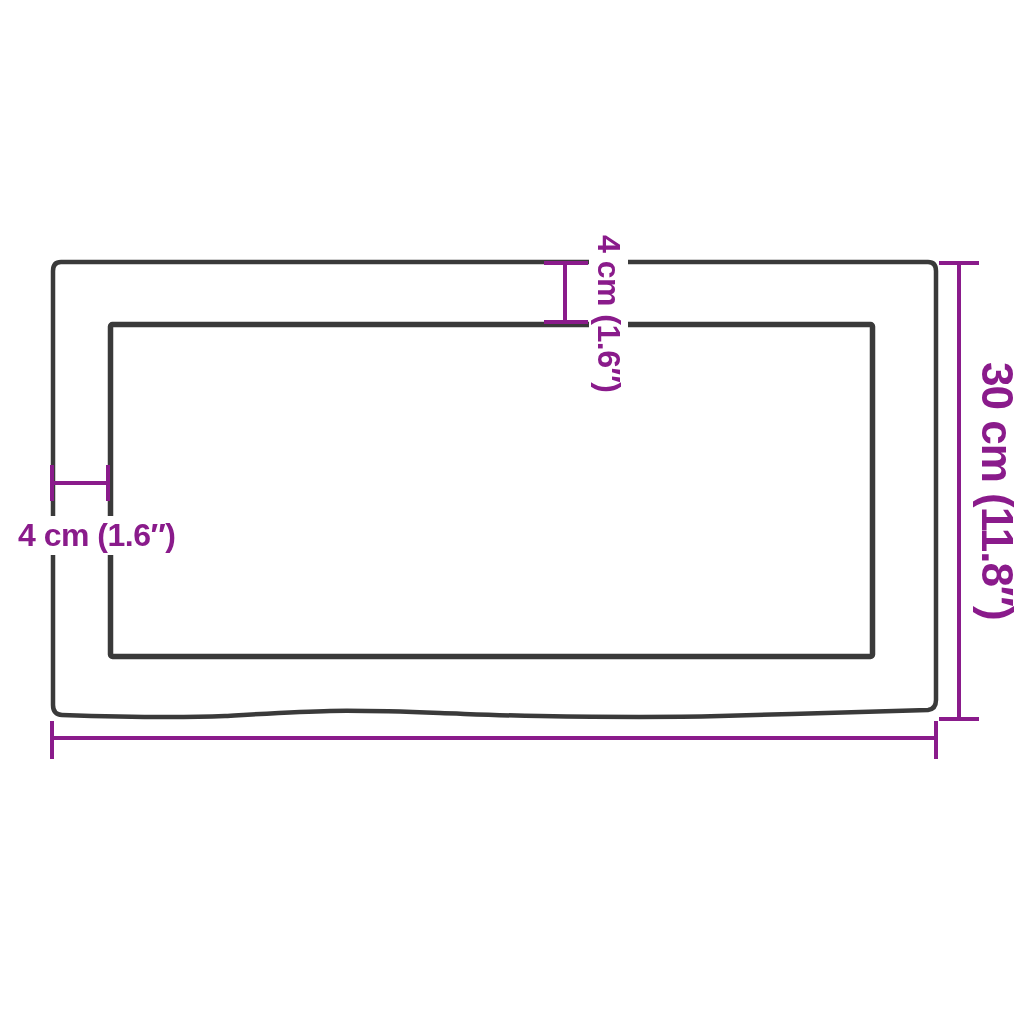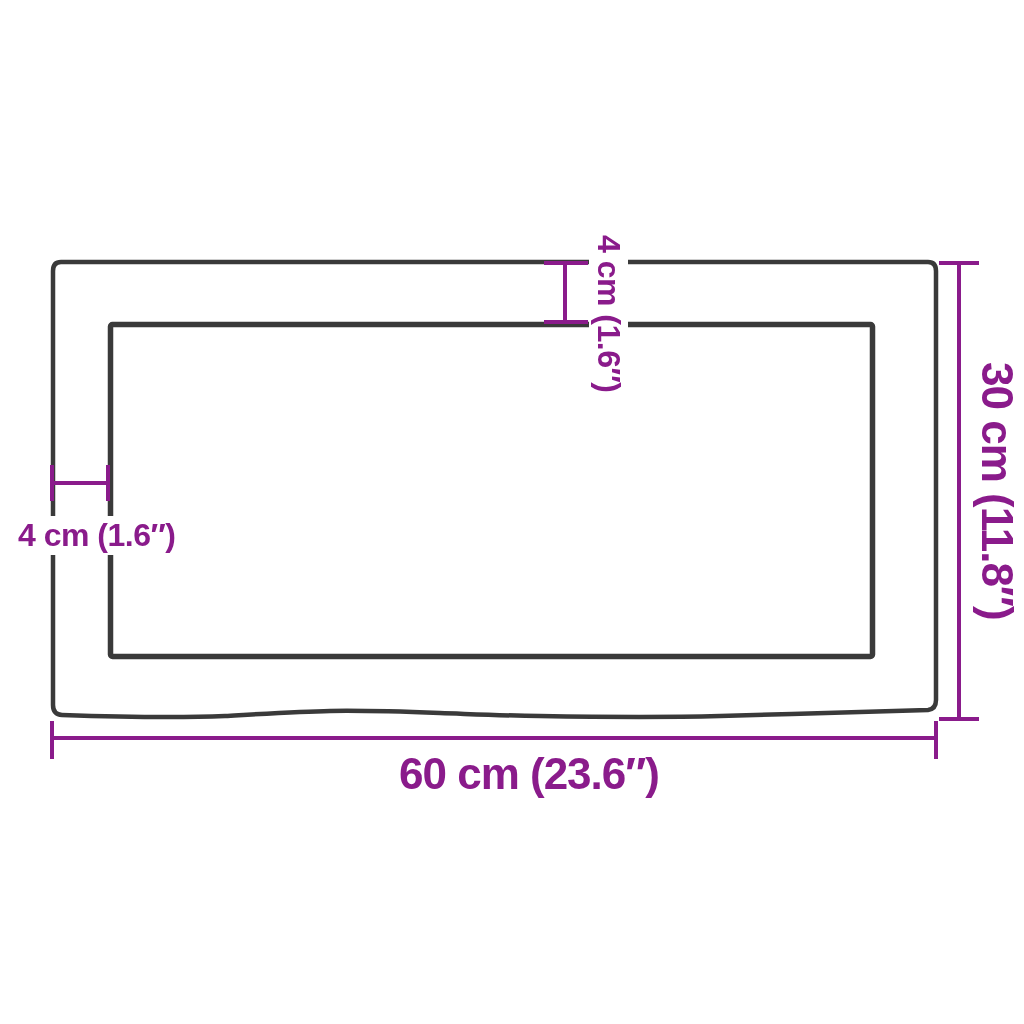--- a/index.html
+++ b/index.html
@@ -96,15 +96,14 @@
 
     </g>
   </svg>
 
   <div class="dim-label vertical" style="left:628px;top:229px;">4 cm (1.6″)</div>
 
   <div class="dim-label" style="left:12px;top:516px;">4 cm (1.6″)</div>
 
   <div class="dim-label large vertical" style="left:1023px;top:356px;">30 cm (11.8″)</div>
 
-  <div class="dim-label large centered" style="left:529px;top:748px;">60 cm (23.6″)</div>
 
 </div>
 
 </body></html>

